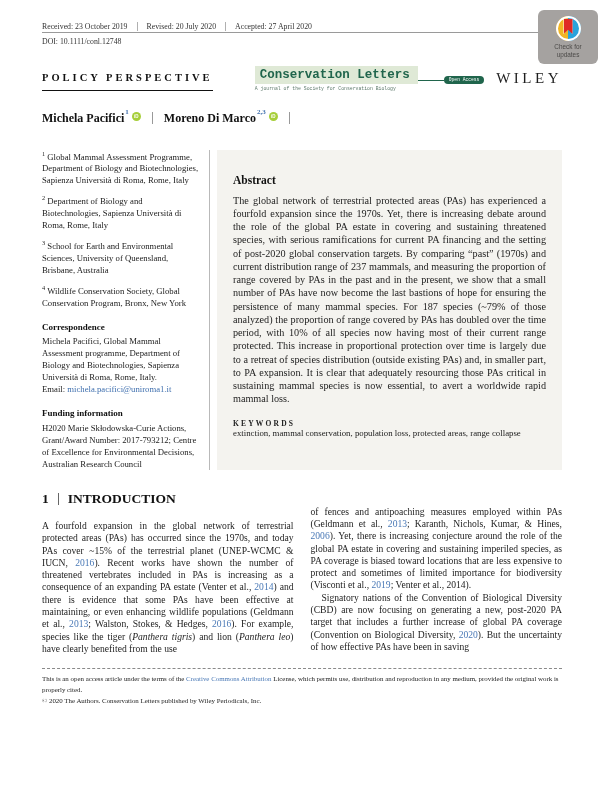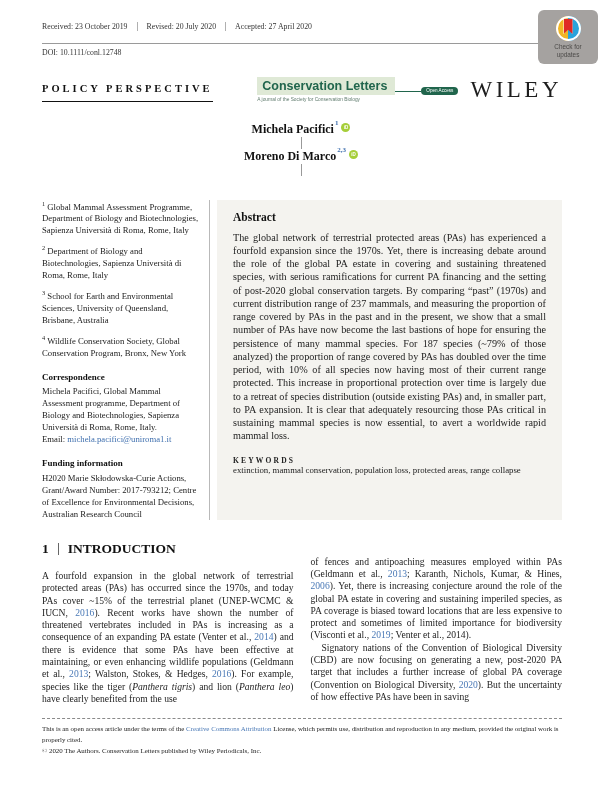--- a/index.html
+++ b/index.html
@@ -2,66 +2,66 @@
 <html><head>
 <meta charset="utf-8">
 <style>
   html,body{margin:0;padding:0;background:#fff;}
   body{width:600px;height:788px;position:relative;overflow:hidden;
        font-family:"Liberation Serif",serif;color:#1c1c1c;}
   .page{box-sizing:border-box;width:600px;height:788px;padding:22px 40px 0 42px;position:relative;}
 
   
   .meta-top{display:flex;align-items:baseline;font-size:7.8px;color:#333;
-            border-bottom:1px solid #9a9a9a;padding-bottom:12px;width:500px;}
+            border-bottom:1px solid #9a9a9a;padding-bottom:1px;width:500px;}
   .meta-item{padding:0 9px;border-left:1px solid #b0b0b0;}
   .meta-item:first-child{padding-left:0;border-left:none;}
   .doi-line{font-size:7.8px;color:#333;margin-top:4px;}
 
   
   .check-badge{position:absolute;top:10px;right:2px;width:56px;background:#a5a2a0;
                border-radius:6px;padding:6px 2px 5px;text-align:center;cursor:pointer;}
   .crossmark{width:25px;height:25px;border-radius:50%;margin:0 auto 2px;
              background:linear-gradient(90deg,#f2b524 0 50%,#2aa3dc 50% 100%);
              position:relative;box-shadow:0 0 0 2px #fff inset;}
   .crossmark .ribbon{position:absolute;left:8px;top:3px;width:9px;height:15px;background:#e02826;
              clip-path:polygon(0 0,100% 0,100% 100%,50% 72%,0 100%);box-shadow:0 0 0 1.5px #fff;}
   .check-badge .txt{font-family:"Liberation Sans",sans-serif;font-size:6.4px;line-height:1.25;color:#4c4a48;}
 
   
   .brand-row{display:flex;justify-content:space-between;align-items:flex-end;margin-top:20px;width:520px;}
   .article-type{font-size:10.5px;font-weight:bold;letter-spacing:3px;color:#111;
                 border-bottom:1.6px solid #111;padding-bottom:7px;}
   .brand-right{display:flex;align-items:center;gap:12px;}
-  .cl-logo{font-family:Liberation Sans, sans-serif;}
+  .cl-logo{font-family:Liberation Mono, monospace;}
   .cl-band-row{display:flex;align-items:flex-end;}
   .cl-band{background:#dfe9d6;color:#20654c;font-size:12.5px;font-weight:bold;
            padding:2px 8px 2px 5px;white-space:nowrap;}
   .cl-line{width:26px;border-bottom:1.5px solid #20654c;margin-bottom:3px;}
   .oa-pill{background:#20654c;color:#fff;font-size:4.6px;border-radius:5px;
            padding:1.5px 5px;margin-bottom:0.5px;white-space:nowrap;}
   .cl-tagline{font-size:4.8px;color:#5f7b6d;margin-top:1.5px;display:block;}
-  .publisher{font-family:"Liberation Serif",serif;font-size:23px;letter-spacing:3.5px;
+  .publisher{font-family:"Liberation Serif",serif;font-size:15px;letter-spacing:3.5px;
              color:#1e1e1e;font-weight:500;line-height:1;text-align:center;}
 
   
   .title{font-size:19px;font-weight:bold;line-height:1.35;color:#111;margin-top:24px;max-width:485px;}
-  .authors{display:flex;align-items:center;margin-top:20px;font-size:12px;font-weight:bold;color:#111;flex-direction:column;}
+  .authors{display:flex;align-items:center;margin-top:20px;font-size:12px;font-weight:bold;color:#111;}
   .author{display:flex;align-items:flex-start;}
   .a-sup{font-size:7px;color:#3f6fae;position:relative;top:-3px;margin-left:1px;font-weight:bold;}
   .orcid{display:inline-block;width:9px;height:9px;border-radius:50%;background:#a6ce39;color:#fff;
          font-family:"Liberation Sans",sans-serif;font-size:4.5px;font-weight:bold;text-align:center;
          line-height:9.5px;margin-left:3px;position:relative;top:1px;cursor:pointer;}
   .a-sep{width:1px;height:12px;background:#999;margin:0 11px;}
 
   
   .twocol{display:flex;margin-top:24px;width:520px;}
   .leftcol{width:158px;flex:none;font-size:8.7px;line-height:1.38;color:#222;padding-right:9px;}
   .vdivider{width:1px;background:#b9b9b9;flex:none;}
-  .abstract{flex:1;background:#f4f3ef;margin-left:7px;padding:11px 16px 13px;}
+  .abstract{flex:1;background:#f4f3ef;margin-left:7px;padding:24px 16px 13px;}
   .aff{margin-bottom:8px;}
   .aff-sup{font-size:6.3px;vertical-align:super;}
   .block-head{font-weight:bold;font-size:9px;margin:12px 0 2px;color:#111;}
   .email-link{color:#3f6fae;cursor:pointer;}
   .abs-head{font-weight:bold;font-size:11.5px;color:#111;margin-bottom:8px;}
   .abs-text{font-size:10.2px;line-height:1.3;text-align:justify;color:#1d1d1d;}
   .kw-head{font-size:7.5px;font-weight:bold;letter-spacing:2.2px;color:#222;margin-top:13px;}
   .kw-text{font-size:8.8px;color:#222;}
 
   

